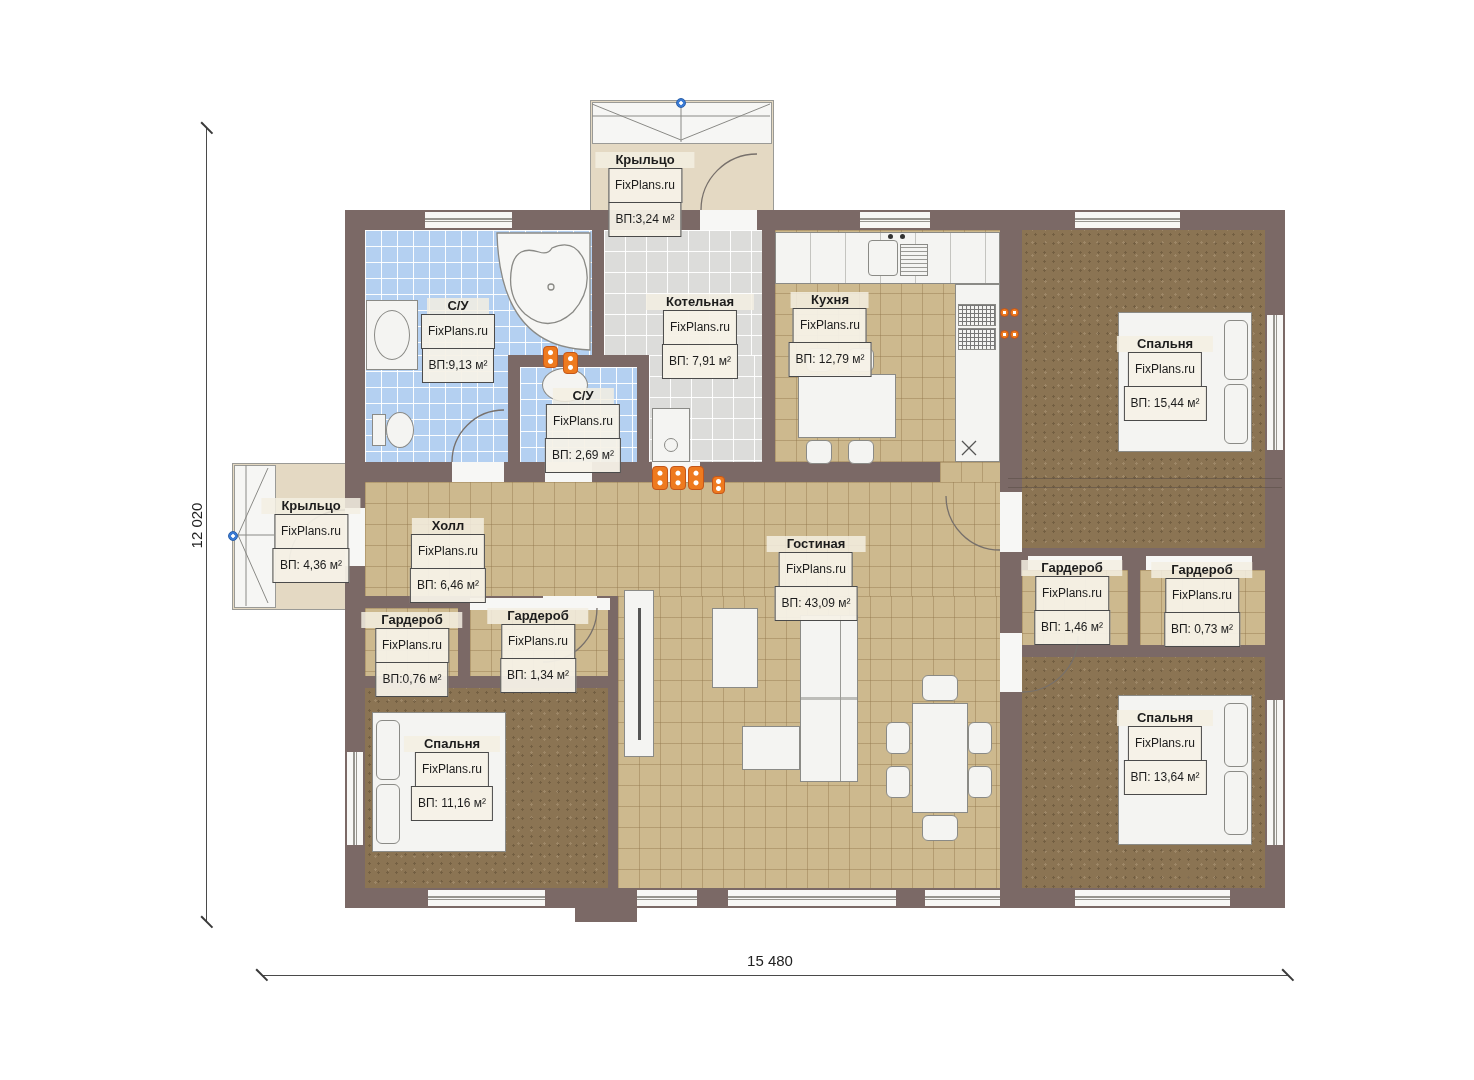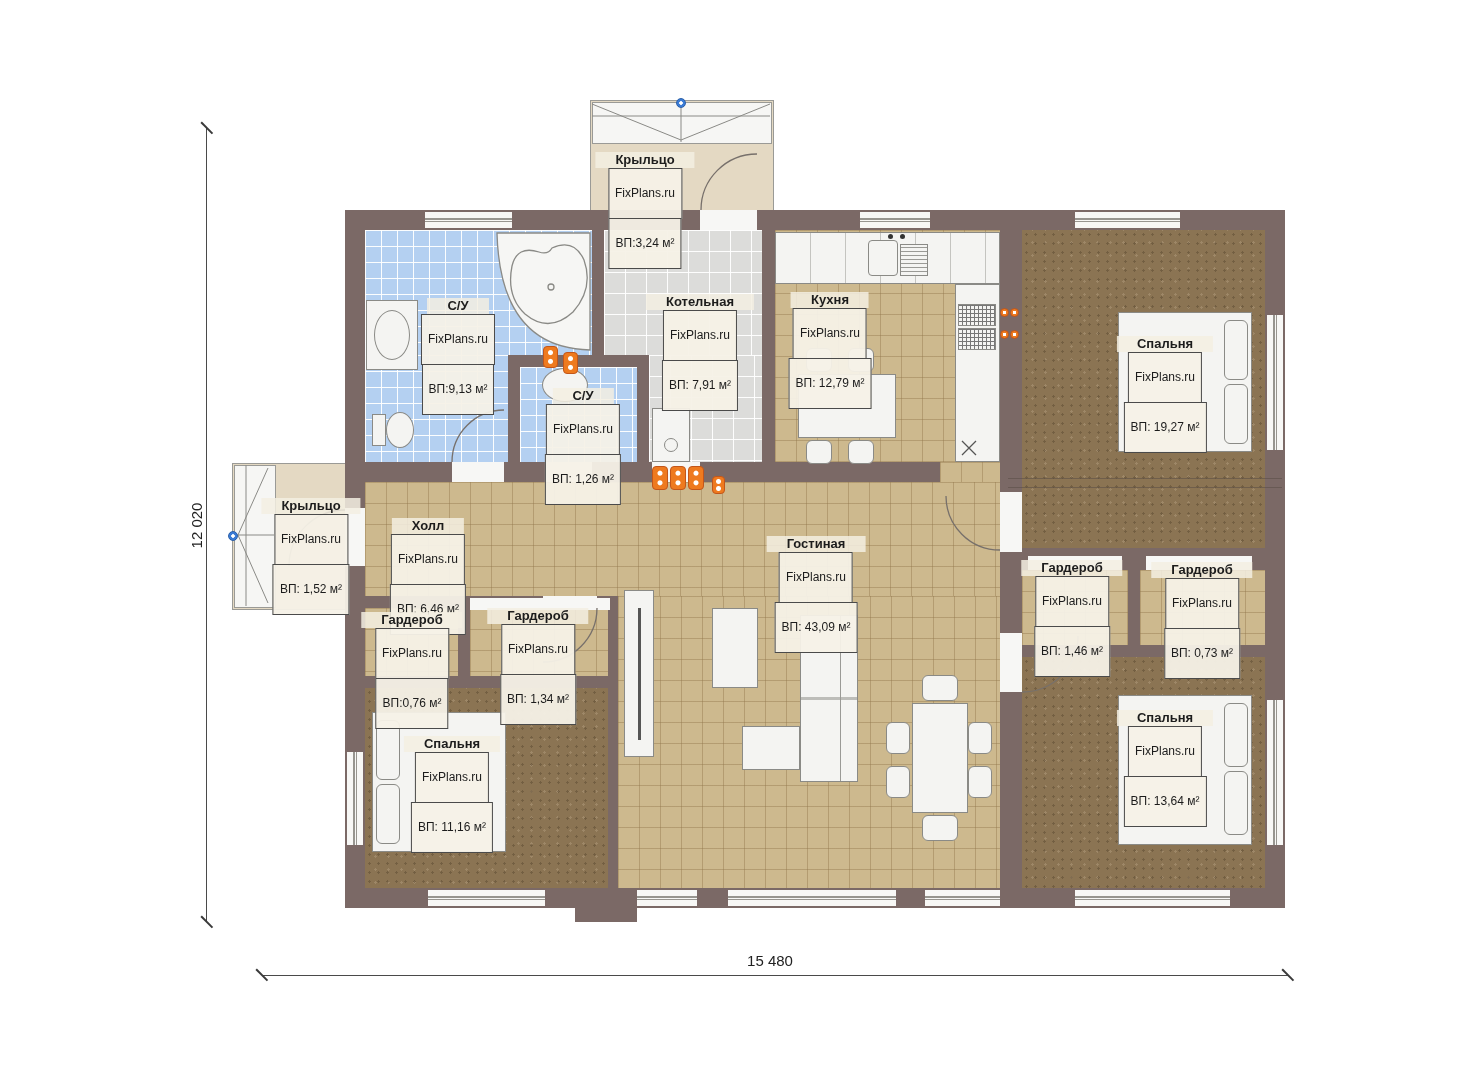--- a/index.html
+++ b/index.html
@@ -42,21 +42,21 @@
   .knob{position:absolute;width:9px;height:9px;border-radius:50%;background:
     radial-gradient(circle,#fff 1.5px,#ee7a1f 2px);border:1px solid #c2561a;box-sizing:border-box;}
   .marker{position:absolute;width:10px;height:10px;border-radius:50%;
     background:radial-gradient(circle,#fff 1.5px,#3a7bd5 2px);border:1px solid #2b5fa8;
     box-sizing:border-box;cursor:pointer;}
   .rlabel{position:absolute;display:flex;flex-direction:column;align-items:center;
     transform:translateX(-50%);z-index:30;}
   .rname{font-weight:bold;font-size:13px;color:#1c1c1c;background:rgba(243,238,226,.85);
     padding:0 20px;white-space:nowrap;line-height:16px;}
   .bx{font-size:12px;color:#1c1c1c;background:rgba(245,241,231,.95);border:1px solid #4a4a4a;
-    padding:16px 6px;line-height:17px;white-space:nowrap;}
+    padding:8px 6px;line-height:17px;white-space:nowrap;}
   .bx2{margin-top:-1px;}
   .beam{position:absolute;height:1px;background:rgba(90,76,70,.55);}
   .dimline{position:absolute;background:#4a4a4a;}
   .tick{position:absolute;width:16px;height:1.5px;background:#3a3a3a;transform:rotate(45deg);}
   .dimtext{position:absolute;font-size:15px;color:#222;text-align:center;}
   svg.overlay{position:absolute;left:0;top:0;z-index:20;pointer-events:none;}
   .z10{z-index:10;} .z15{z-index:15;} .z25{z-index:25;} .z40{z-index:40;}
 </style>
 </head>
 <body>
@@ -216,33 +216,33 @@
     <div class="bx bx2">ВП: 7,91 м²</div>
   </div>
   <div class="rlabel" style="left:830px;top:292px">
     <div class="rname">Кухня</div>
     <div class="bx">FixPlans.ru</div>
     <div class="bx bx2">ВП: 12,79 м²</div>
   </div>
   <div class="rlabel" style="left:1165px;top:336px">
     <div class="rname">Спальня</div>
     <div class="bx">FixPlans.ru</div>
-    <div class="bx bx2">ВП: 19,27 м²</div>
+    <div class="bx bx2">ВП: 15,44 м²</div>
   </div>
   <div class="rlabel" style="left:311px;top:498px">
     <div class="rname">Крыльцо</div>
     <div class="bx">FixPlans.ru</div>
-    <div class="bx bx2">ВП: 1,52 м²</div>
+    <div class="bx bx2">ВП: 4,36 м²</div>
   </div>
   <div class="rlabel" style="left:583px;top:388px">
     <div class="rname">С/У</div>
     <div class="bx">FixPlans.ru</div>
-    <div class="bx bx2">ВП: 1,26 м²</div>
-  </div>
-  <div class="rlabel" style="left:428px;top:518px">
+    <div class="bx bx2">ВП: 2,69 м²</div>
+  </div>
+  <div class="rlabel" style="left:448px;top:518px">
     <div class="rname">Холл</div>
     <div class="bx">FixPlans.ru</div>
     <div class="bx bx2">ВП: 6,46 м²</div>
   </div>
   <div class="rlabel" style="left:816px;top:536px">
     <div class="rname">Гостиная</div>
     <div class="bx">FixPlans.ru</div>
     <div class="bx bx2">ВП: 43,09 м²</div>
   </div>
   <div class="rlabel" style="left:1072px;top:560px">

